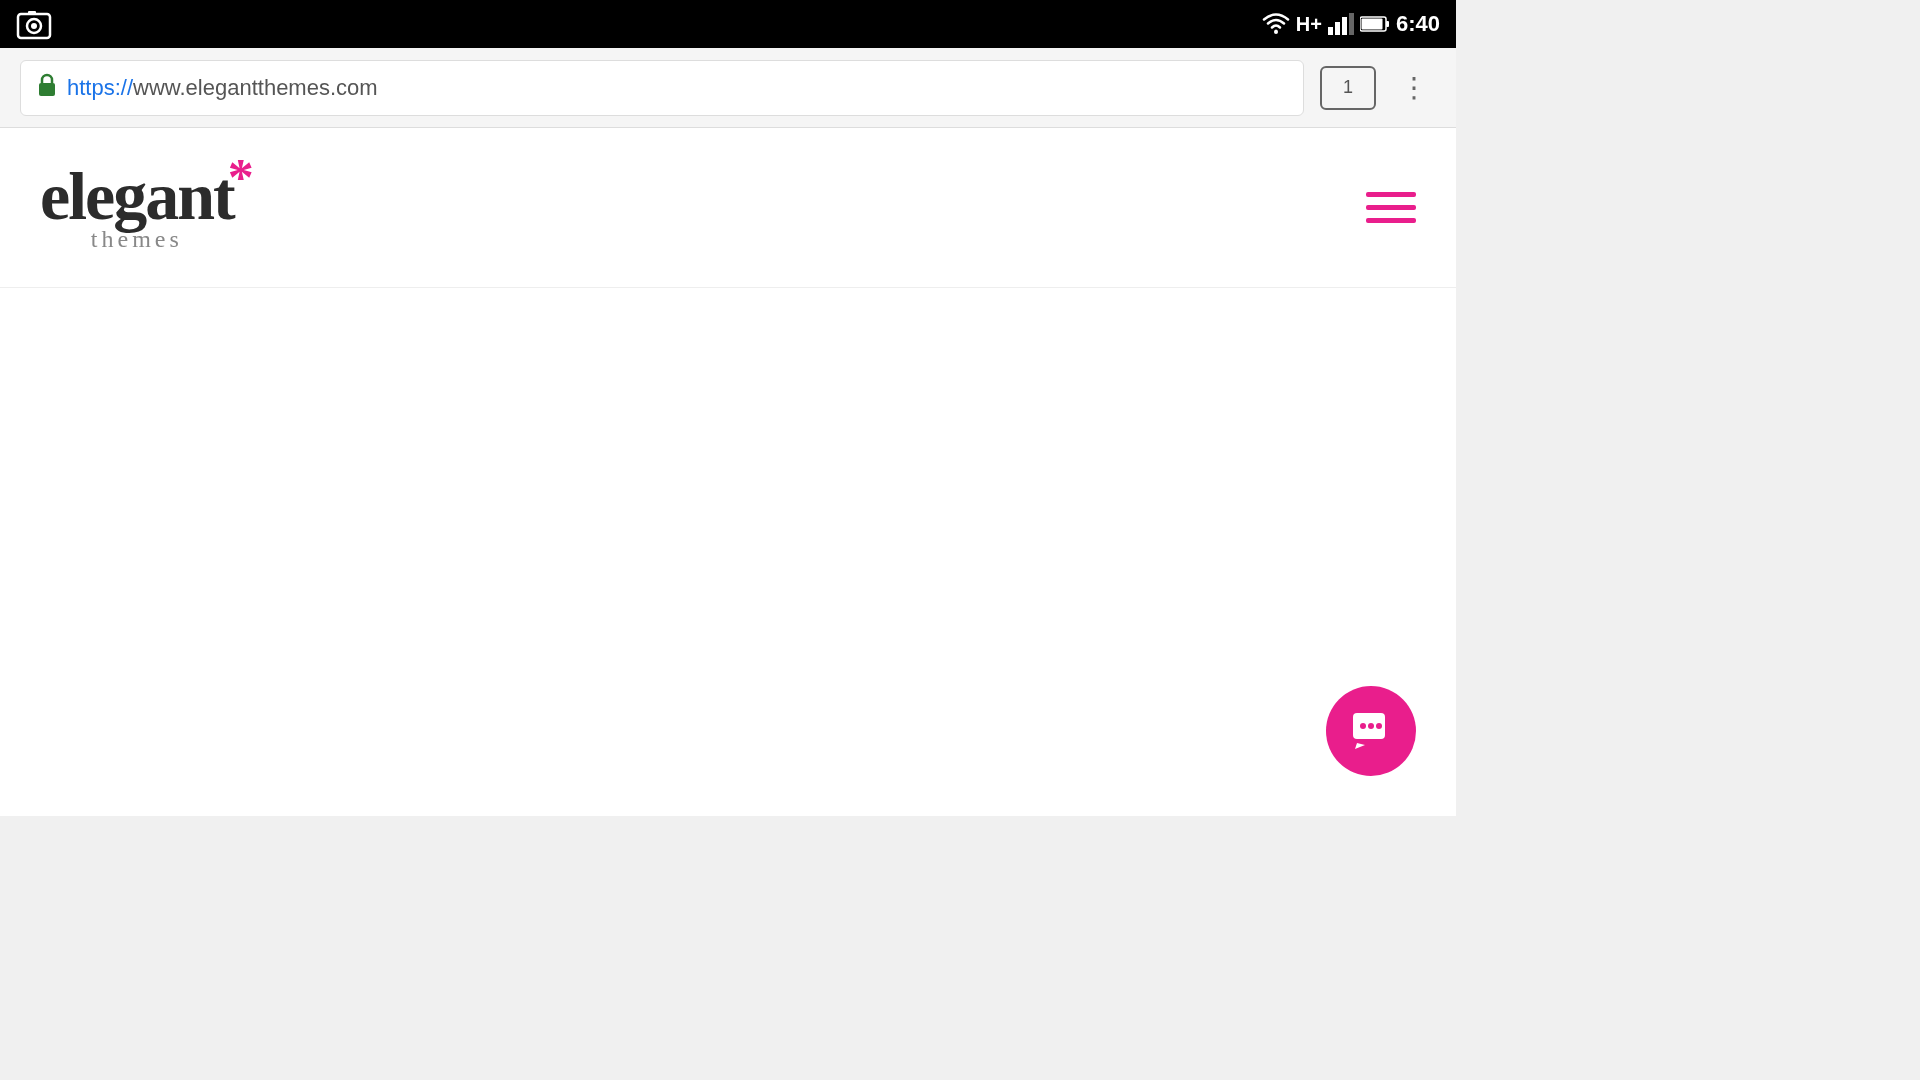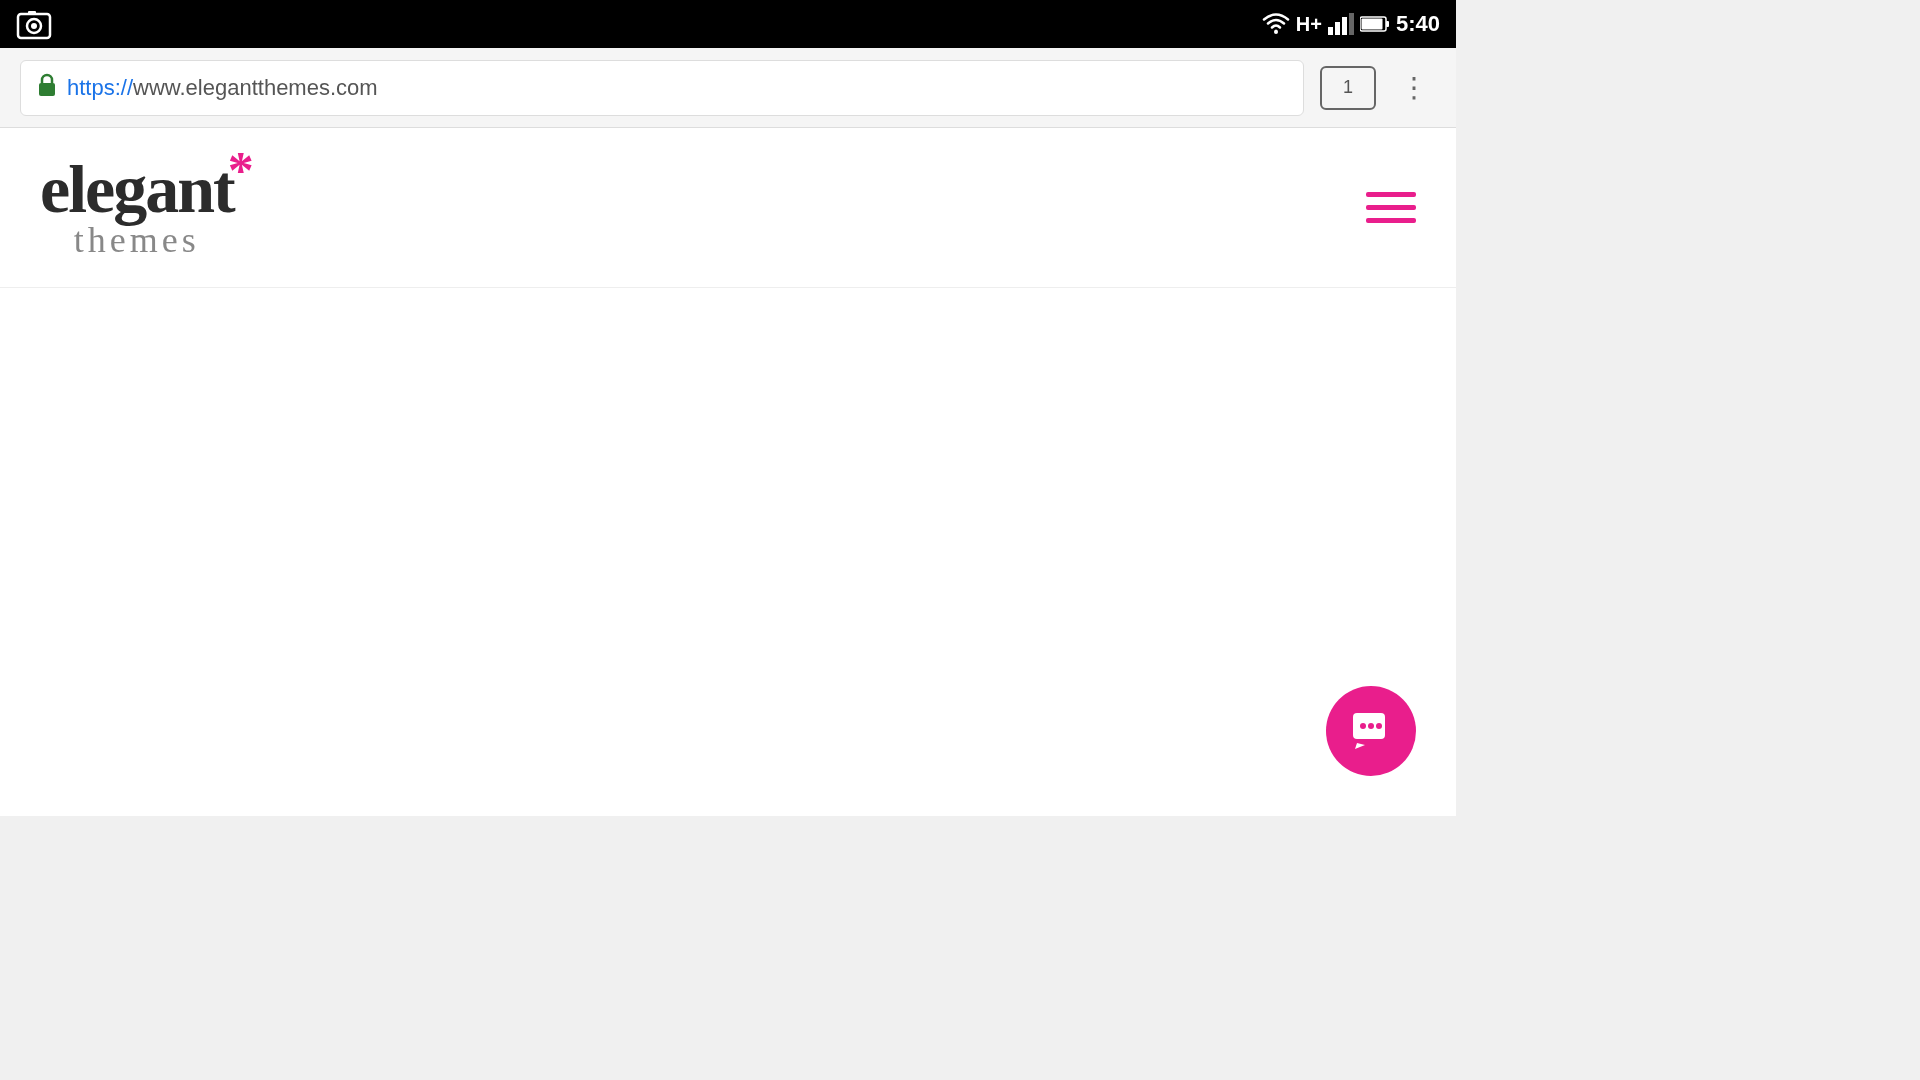--- a/index.html
+++ b/index.html
@@ -142,21 +142,21 @@
 
     .logo-asterisk {
       color: #e91e8c;
       font-size: 52px;
       position: absolute;
       top: -10px;
       right: -18px;
     }
 
     .logo-themes {
-      font-size: 36px;
+      font-size: 24px;
       color: #888;
       font-family: Georgia, serif;
       letter-spacing: 4px;
       margin-top: -4px;
     }
 
     .hamburger-menu {
       cursor: pointer;
       display: flex;
       flex-direction: column;
@@ -258,21 +258,21 @@
       <rect x="14" y="4" width="5" height="18" fill="white"></rect>
       <rect x="21" y="0" width="5" height="22" fill="white" opacity="0.4"></rect>
     </svg>
 
     <svg width="30" height="18" viewBox="0 0 30 18" fill="white">
       <rect x="0" y="2" width="26" height="14" rx="2" fill="none" stroke="white" stroke-width="1.5"></rect>
       <rect x="1.5" y="3.5" width="21" height="11" rx="1" fill="white"></rect>
       <rect x="26" y="6" width="3" height="6" rx="1" fill="white"></rect>
     </svg>
 
-    <span class="time-text">5:40</span>
+    <span class="time-text">6:40</span>
   </div>
 </div>
 
 <div class="browser-chrome">
   <div class="address-bar">
     <span class="lock-icon">
       <svg width="20" height="24" viewBox="0 0 20 24" fill="#2e7d32">
         <rect x="2" y="10" width="16" height="13" rx="2" fill="#2e7d32"></rect>
         <path d="M5 10 V7 A5 5 0 0 1 15 7 V10" fill="none" stroke="#2e7d32" stroke-width="2.5"></path>
       </svg>

